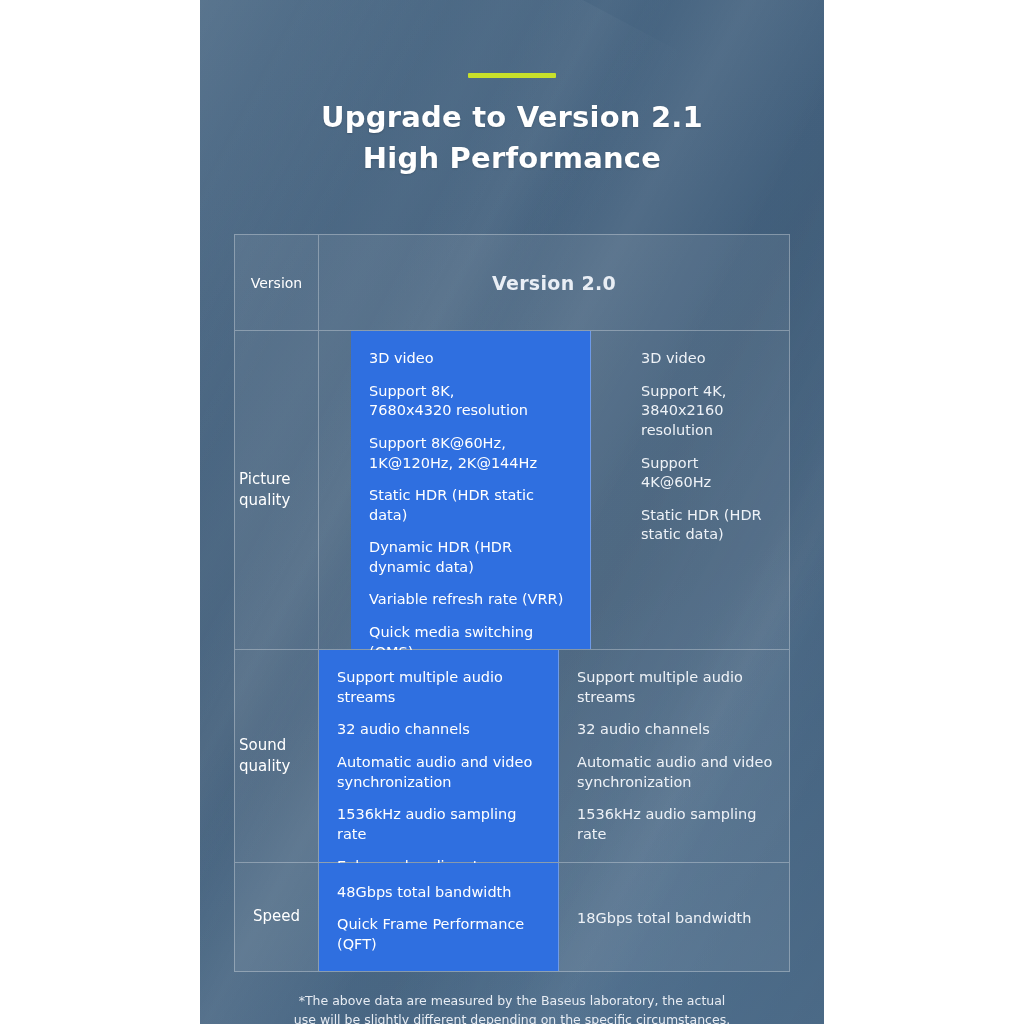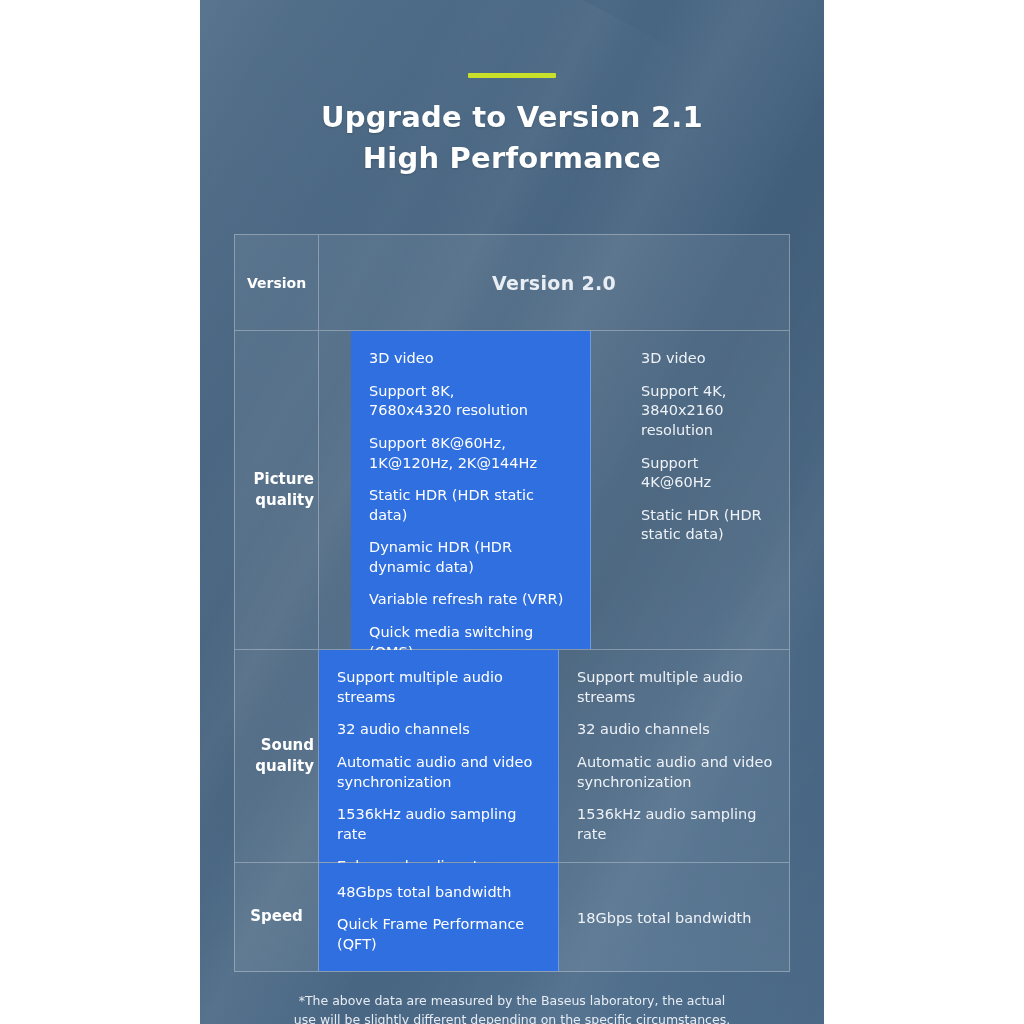--- a/index.html
+++ b/index.html
@@ -70,22 +70,22 @@
     margin: 55px auto 0 auto;
     width: 556px;
     border: 1px solid rgba(255,255,255,0.30);
     background: rgba(255,255,255,0.07);
   }
   .row { display: flex; width: 100%; border-bottom: 1px solid rgba(255,255,255,0.30); }
   .row:last-child { border-bottom: none; }
   .c-label {
     width: 84px; flex: 0 0 84px;
     display: flex; align-items: center; justify-content: center;
-    text-align: right;
-    color: #ffffff; font-weight: bold; font-size: 15px; line-height: 1.45;
+    text-align: left;
+    color: #ffffff; font-weight: normal; font-size: 15px; line-height: 1.45;
     padding: 6px 4px;
     border-right: 1px solid rgba(255,255,255,0.30);
   }
   .c-v21 {
     width: 240px; flex: 0 0 240px;
     background: #2f6fe0;
     border-right: 1px solid rgba(255,255,255,0.30);
     padding: 18px 16px 16px 18px;
   }
   .c-v20 {

